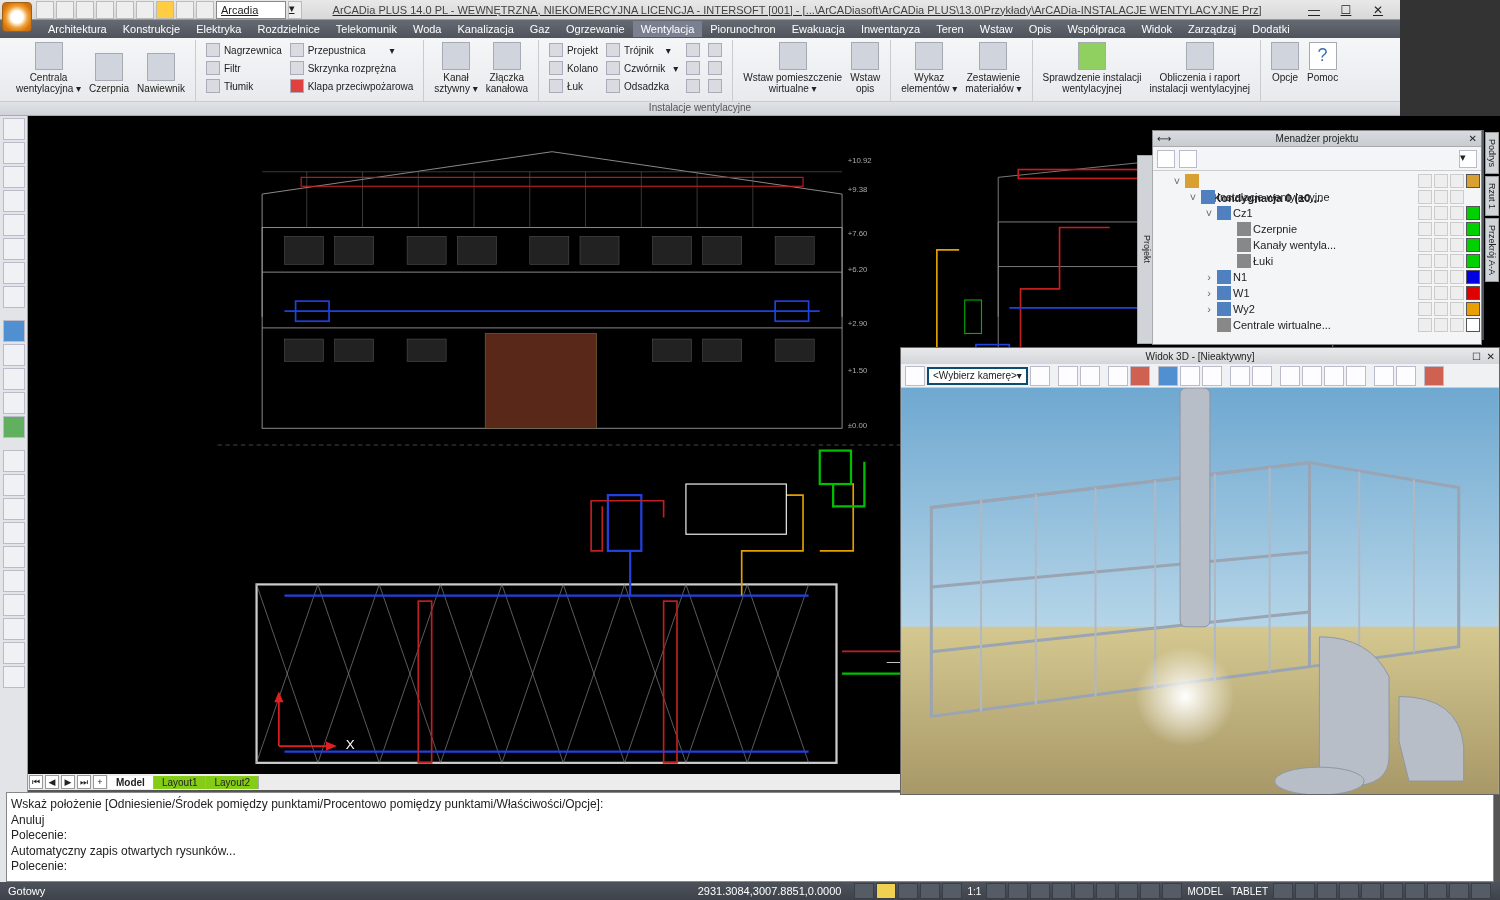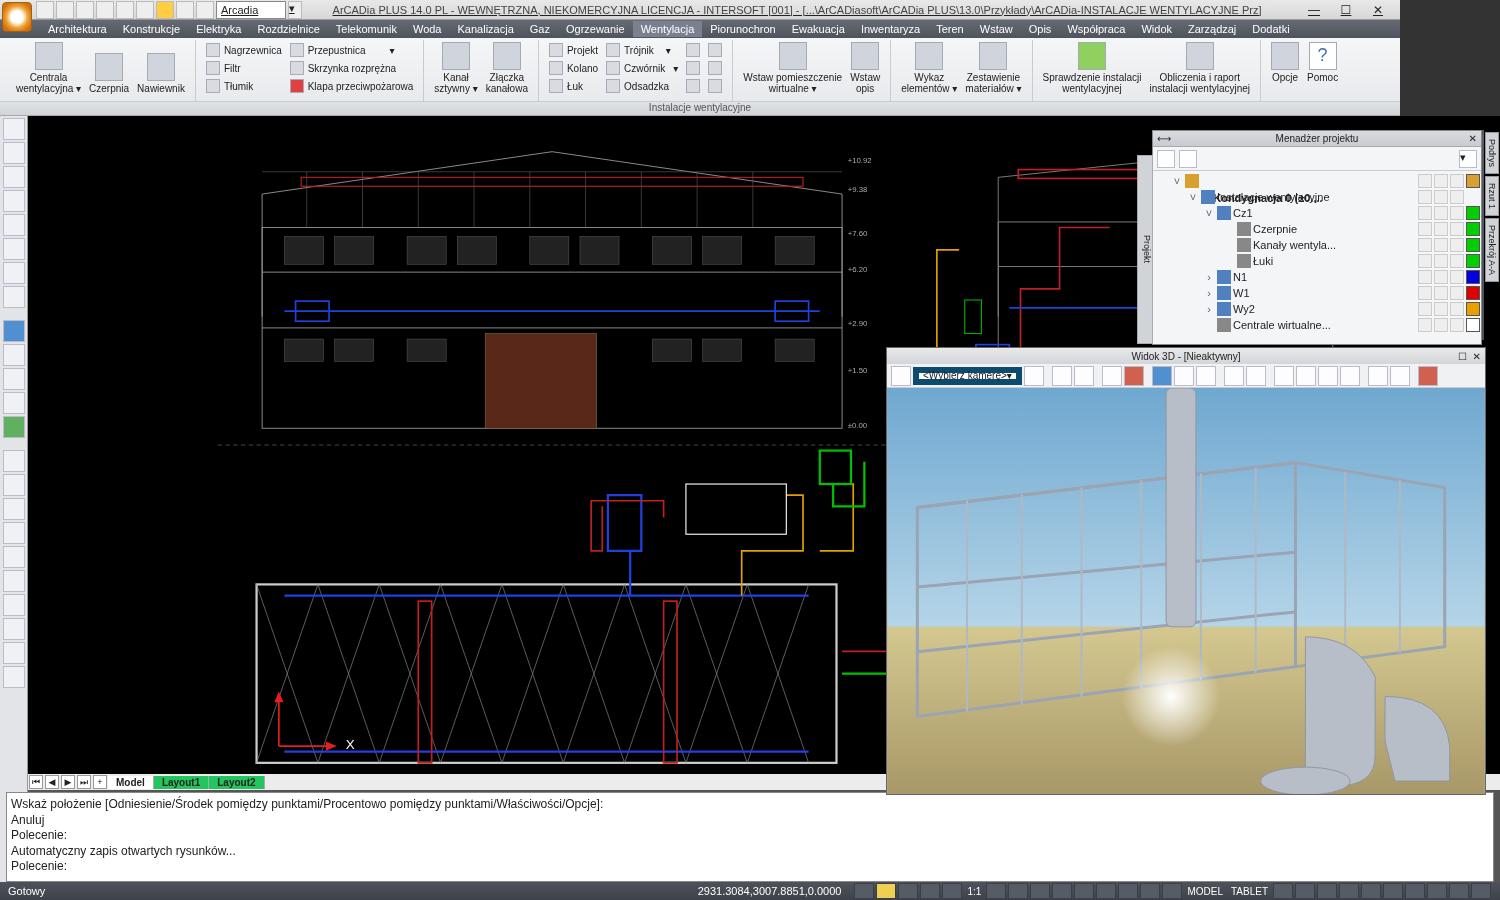--- a/index.html
+++ b/index.html
@@ -23,43 +23,43 @@
 .rbtn-sm { display: flex; align-items: center; gap: 4px; font-size: 10px; padding: 1px 4px; cursor: pointer; white-space: nowrap;}
 .ricn { width: 14px; height: 14px; background: #d8dbe0; border: 1px solid #aab;}
 .ribbon-title { position: absolute; bottom: 0; left: 0; right: 0; height: 14px; background: linear-gradient(#dfe2e6,#d0d3d8); text-align: center; font-size: 10px; color: #555; border-top: 1px solid #c8cbd0;}
 .work { position: absolute; top: 116px; left: 0; right: 0; bottom: 18px; background: #555;}
 .lt { position: absolute; left: 0; top: 0; width: 28px; bottom: 0; background: #e2e4e8; border-right: 1px solid #999;}
 .lt .tbtn { width: 22px; height: 22px; margin: 2px auto; background: #f0f1f4; border: 1px solid #bbc; display:block;}
 .canvas { position: absolute; left: 28px; top: 0; right: 0; bottom: 108px; background: #000; }
 .canvas svg { width: 100%; height: 100%; }
 .tabs { position: absolute; left: 28px; right: 0; bottom: 92px; height: 16px; background: #ececec; display: flex; align-items: center; font-size: 10px;}
 .tabctl { width: 14px; height: 14px; border: 1px solid #999; background: #fff; display: flex; align-items: center; justify-content: center; margin: 0 1px; font-size: 9px;}
-.tab { padding: 1px 8px; border-right: 1px solid #aaa; background: #22c55e; font-weight: bold;}
+.tab { padding: 1px 8px; border-right: 1px solid #aaa; background: #84cc16;}
 .tab.active { background: #fff; font-weight: bold;}
 .cmd { position: absolute; left: 6px; right: 6px; bottom: 0; height: 90px; background: #fff; border: 1px solid #888; font-family: Consolas, monospace; font-size: 12px; padding: 4px; overflow: hidden; line-height: 1.3;}
 .status { position: absolute; left: 0; right: 0; bottom: 0; height: 18px; background: linear-gradient(#4d525b,#3d424b); color: #fff; display: flex; align-items: center; font-size: 11px; padding: 0 8px;}
 .status .sp { flex: 1; }
 .status .sbtn { width: 20px; height: 16px; background: #555c66; border: 1px solid #3a3f47; margin: 0 1px;}
 .pm { position: absolute; right: 0; top: 130px; width: 330px; height: 215px; background: #f4f5f7; border: 1px solid #888; z-index: 5;}
 .pm-title { height: 16px; background: linear-gradient(#d8dbe0,#c8cbd0); text-align: center; font-size: 10px; border-bottom: 1px solid #aaa; display:flex; align-items:center; justify-content:center; position:relative;}
 .pm-tb { height: 24px; border-bottom: 1px solid #ccc; display: flex; align-items: center; padding: 0 4px; gap: 4px;}
 .pm-tb .tbn { width: 18px; height: 18px; border: 1px solid #bbc; background: #fff;}
 .pm-tree { height: 172px; overflow: auto; font-size: 11px; padding: 2px 0;}
 .pm-row { display: flex; align-items: center; height: 16px; padding-left: 4px;}
 .pm-row .exp { width: 12px; text-align: center; color: #666;}
 .pm-row .ticn { width: 14px; height: 14px; margin: 0 2px;}
 .pm-row .lbl { flex: 1; overflow: hidden; white-space: nowrap; text-overflow: ellipsis;}
 .pm-row .cico { width: 14px; height: 14px; margin: 0 1px; background: #eee; border: 1px solid #ccc;}
 .pm-row .sw { width: 14px; height: 14px; margin: 0 1px; border: 1px solid #555;}
 .sidetabs { position: absolute; right: 0; top: 130px; width: 16px; z-index: 4;}
 .sidetab { writing-mode: vertical-rl; background: #d0d3d8; border: 1px solid #999; padding: 6px 1px; font-size: 9px; margin-bottom: 2px;}
-.v3d { position: absolute; right: 14px; top: 347px; width: 600px; height: 448px; background: #e8e9eb; border: 1px solid #666; z-index: 6;}
+.v3d { position: absolute; right: 0; top: 347px; width: 600px; height: 448px; background: #e8e9eb; border: 1px solid #666; z-index: 6;}
 .v3d-title { height: 16px; background: linear-gradient(#e8e9eb,#d3d5d8); font-size: 10px; display: flex; align-items: center; justify-content: center; position: relative;}
 .v3d-tb { height: 24px; background: #f0f1f3; border-bottom: 1px solid #ccc; display: flex; align-items: center; padding: 0 4px; gap: 2px;}
-.v3d-tb .cmb { height: 18px; border: 6px solid #0c4a6e; background: #fff; padding: 0 4px; font-size: 10px; display: flex; align-items: center;}
+.v3d-tb .cmb { height: 18px; border: 2px solid #0c4a6e; background: #fff; padding: 0 4px; font-size: 10px; display: flex; align-items: center;}
 .v3d-tb .tbn { width: 20px; height: 20px; border: 1px solid #bbc; background: #fdfdff;}
 .v3d-view { position: absolute; top: 40px; left: 0; right: 0; bottom: 0; background: linear-gradient(#7fb3d8 0%, #9dc4e0 40%, #c8b890 60%, #b8a880 100%);}
 .rs { position: absolute; right: 16px; top: 130px; width: 16px; height: 210px; background: linear-gradient(#555c66,#4a5058); z-index: 3;}
 </style>
 </head>
 <body>
 
 <div class="logo"></div>
 
 <div class="titlebar">

